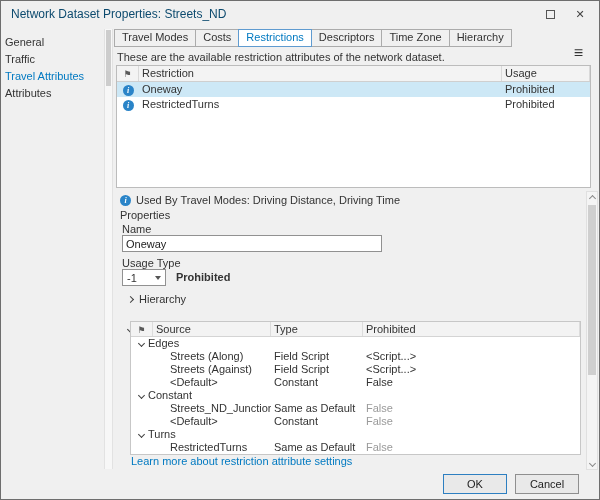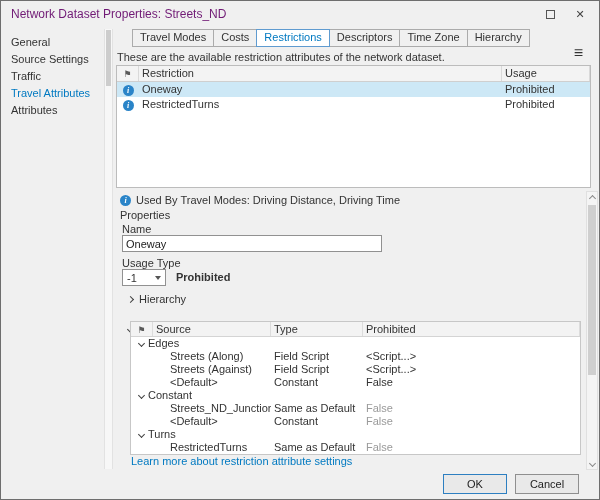--- a/index.html
+++ b/index.html
@@ -1,34 +1,34 @@
 <!DOCTYPE html>
 <html><head>
 <meta charset="utf-8">
 <style>
   * { box-sizing: border-box; margin: 0; padding: 0; }
   body { background:#fff; font-family:"Liberation Sans", sans-serif; }
   .window{position:relative;width:600px;height:500px;border:1px solid #6e6e6e;background:#f0f0f0;
           overflow:hidden;font-size:11px;color:#333}
   
   .titlebar{position:absolute;top:0;left:0;right:0;height:26px;background:#f0f0f0}
-  .title{position:absolute;left:10px;top:6px;font-size:12px;color:#701a75;white-space:nowrap}
+  .title{position:absolute;left:10px;top:6px;font-size:12px;color:#0c4a6e;white-space:nowrap}
   .winbtns{position:absolute;right:4px;top:3px;display:flex}
   .winbtn{width:30px;height:20px;display:flex;align-items:center;justify-content:center;color:#444;cursor:default}
   .sq{width:9px;height:9px;border:1px solid #555;display:inline-block}
   
   .sidebar{position:absolute;top:26px;left:0;width:103px;bottom:30px;padding-top:7px}
-  .sbitem{height:17px;line-height:17px;padding-left:10px;color:#333;white-space:nowrap}
+  .sbitem{height:17px;line-height:17px;padding-left:4px;color:#333;white-space:nowrap}
   .sbitem.sel{color:#0079c1;font-weight:normal}
   .sbscroll{position:absolute;left:103px;top:28px;width:9px;height:440px;background:#f7f7f7;
             border-left:1px solid #e2e2e2;border-right:1px solid #e2e2e2}
   .sbthumb{position:absolute;top:1px;left:1px;right:1px;height:56px;background:#cdcdcd}
   
   .main{position:absolute;left:113px;top:26px;right:0;height:444px}
-  .tabs{position:absolute;top:2px;left:18px;display:flex}
+  .tabs{position:absolute;top:2px;left:0;display:flex}
   .tab{border:1px solid #ababab;background:#f0f0f0;padding:1px 7px 2px;margin-right:-1px;line-height:13px;color:#333;white-space:nowrap}
   .tab.sel{background:#fff;color:#0079c1;border-color:#5f9bd0;position:relative;z-index:2}
   .desc{position:absolute;top:24px;left:3px;color:#333;white-space:nowrap}
   .menu{position:absolute;top:18px;right:16px;font-size:16px;color:#333;line-height:16px}
   
   .rtable{position:absolute;top:38px;left:2px;right:8px;height:123px;background:#fff;border:1px solid #bcbcbc}
   .rhead{display:flex;height:16px;background:#f3f3f3;border-bottom:1px solid #cfcfcf}
   .rhead .rc{border-right:1px solid #d9d9d9}
   .rc{line-height:15px;white-space:nowrap;overflow:hidden}
   .rc.ic{width:22px;text-align:center}
@@ -98,21 +98,20 @@
           <span class="sq"></span>
         </span>
       <span class="winbtn">
           <span>✕</span>
         </span>
     </span>
   </div>
 
   <div class="sidebar">
     <div class="sbitem">General</div>
-    <div class="sbitem">Source Settings</div>
     <div class="sbitem">Traffic</div>
     <div class="sbitem sel">Travel Attributes</div>
     <div class="sbitem">Attributes</div>
   </div>
   <div class="sbscroll">
     <div class="sbthumb"></div>
   </div>
 
   <div class="main">
 

